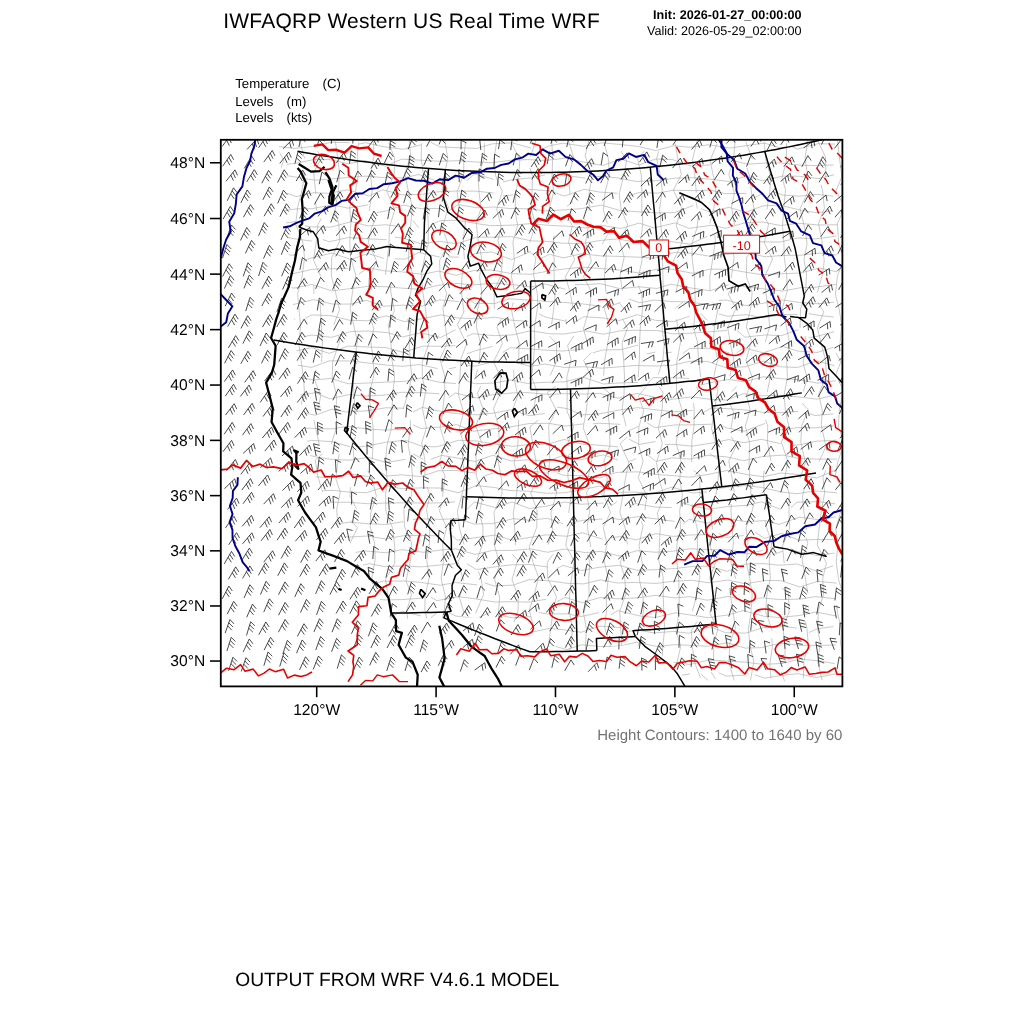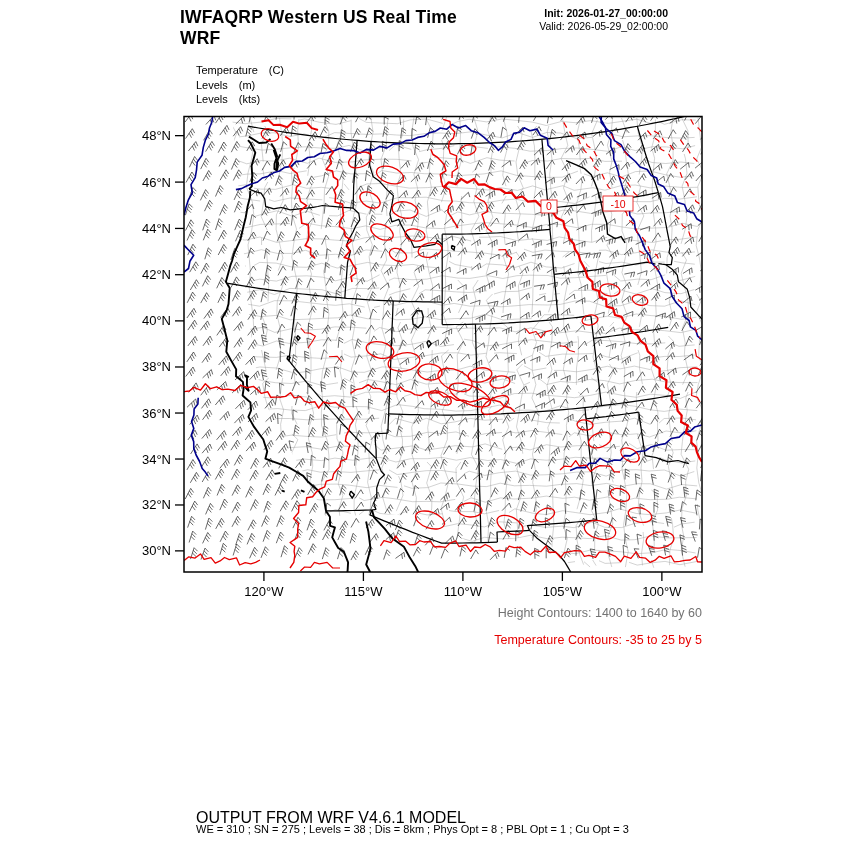--- a/index.html
+++ b/index.html
@@ -1,19 +1,19 @@
 <!DOCTYPE html>
 <html><head>
 <meta charset="utf-8">
 <style>
   html,body{margin:0;padding:0;background:#ffffff;}
   .page{position:relative;width:850px;height:850px;background:#fff;overflow:hidden;
         font-family:"Liberation Sans","DejaVu Sans",sans-serif;color:#000;}
-  .title{position:absolute;left:180px;top:7px;width:320px;text-align:left;
-         font-size:17.5px;font-weight:bold;letter-spacing:0.2px;}
+  .title{position:absolute;left:180px;top:7px;width:320px;text-align:right;
+         font-size:17.5px;font-weight:normal;letter-spacing:0.2px;}
   .init-line{position:absolute;right:182px;top:7px;font-size:10.5px;font-weight:bold;text-align:right;}
   .valid-line{position:absolute;right:182px;top:20px;font-size:10.5px;text-align:right;}
   .legend{position:absolute;left:196px;top:63px;font-size:11px;line-height:14.5px;}
   .legend .unit{margin-left:11px;}
   .hc-legend{position:absolute;right:148px;top:606px;font-size:12.5px;text-align:right;}
   .tc-legend{position:absolute;right:148px;top:633px;font-size:12.5px;text-align:right;}
   .footer1{position:absolute;left:196px;top:809px;font-size:16px;}
   .footer2{position:absolute;left:196px;top:823px;font-size:11px;}
   svg{position:absolute;left:0;top:0;}
 </style>
@@ -286,16 +286,14 @@
         <line x1="462.89792" y1="572" x2="462.89792" y2="581" stroke="#000" stroke-width="1.3"></line>
         <text x="462.89792" y="596" text-anchor="middle" font-size="13" fill="#000" font-family="&quot;Liberation Sans&quot;,sans-serif">110°W</text>
         <line x1="562.38752" y1="572" x2="562.38752" y2="581" stroke="#000" stroke-width="1.3"></line>
         <text x="562.38752" y="596" text-anchor="middle" font-size="13" fill="#000" font-family="&quot;Liberation Sans&quot;,sans-serif">105°W</text>
         <line x1="661.87712" y1="572" x2="661.87712" y2="581" stroke="#000" stroke-width="1.3"></line>
         <text x="661.87712" y="596" text-anchor="middle" font-size="13" fill="#000" font-family="&quot;Liberation Sans&quot;,sans-serif">100°W</text>
       </g>
     </svg>
 
   <div class="hc-legend" style="color: #737373;">Height Contours: 1400 to 1640 by 60</div>
-  <div class="tc-legend" style="color: rgb(230, 0, 0);">Temperature Contours: -35 to 25 by 5</div>
   <div class="footer1">OUTPUT FROM WRF V4.6.1 MODEL</div>
-  <div class="footer2">WE = 310 ; SN = 275 ; Levels = 38 ; Dis = 8km ; Phys Opt = 8 ; PBL Opt = 1 ; Cu Opt = 3</div>
 </div>
 
 </body></html>

